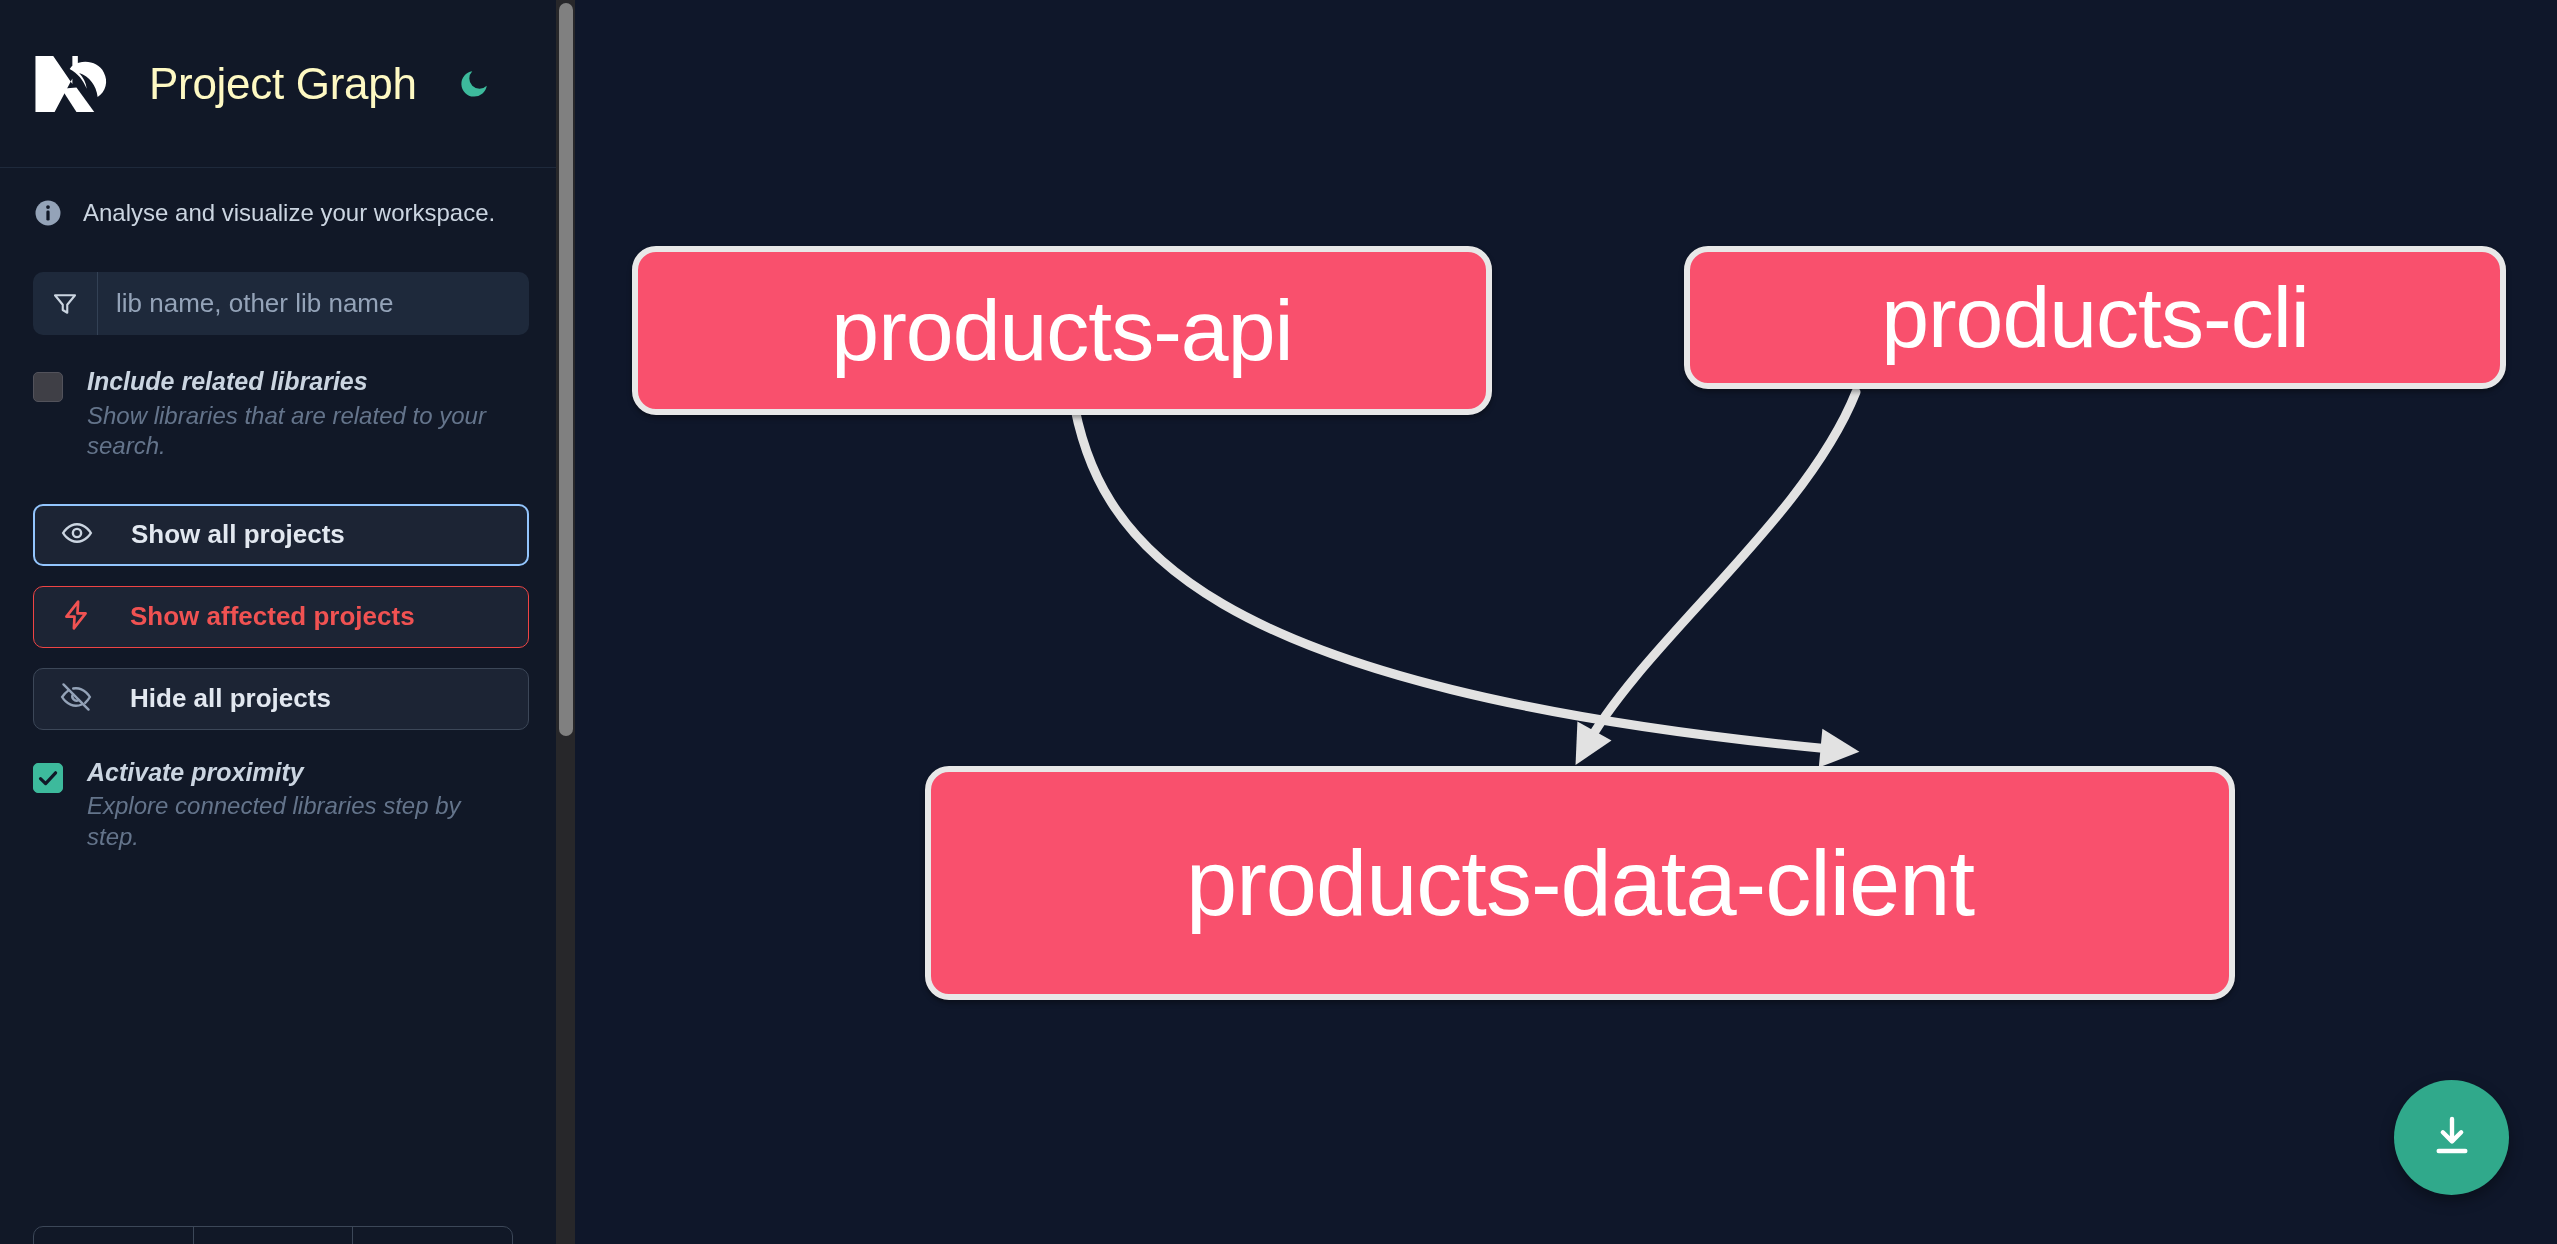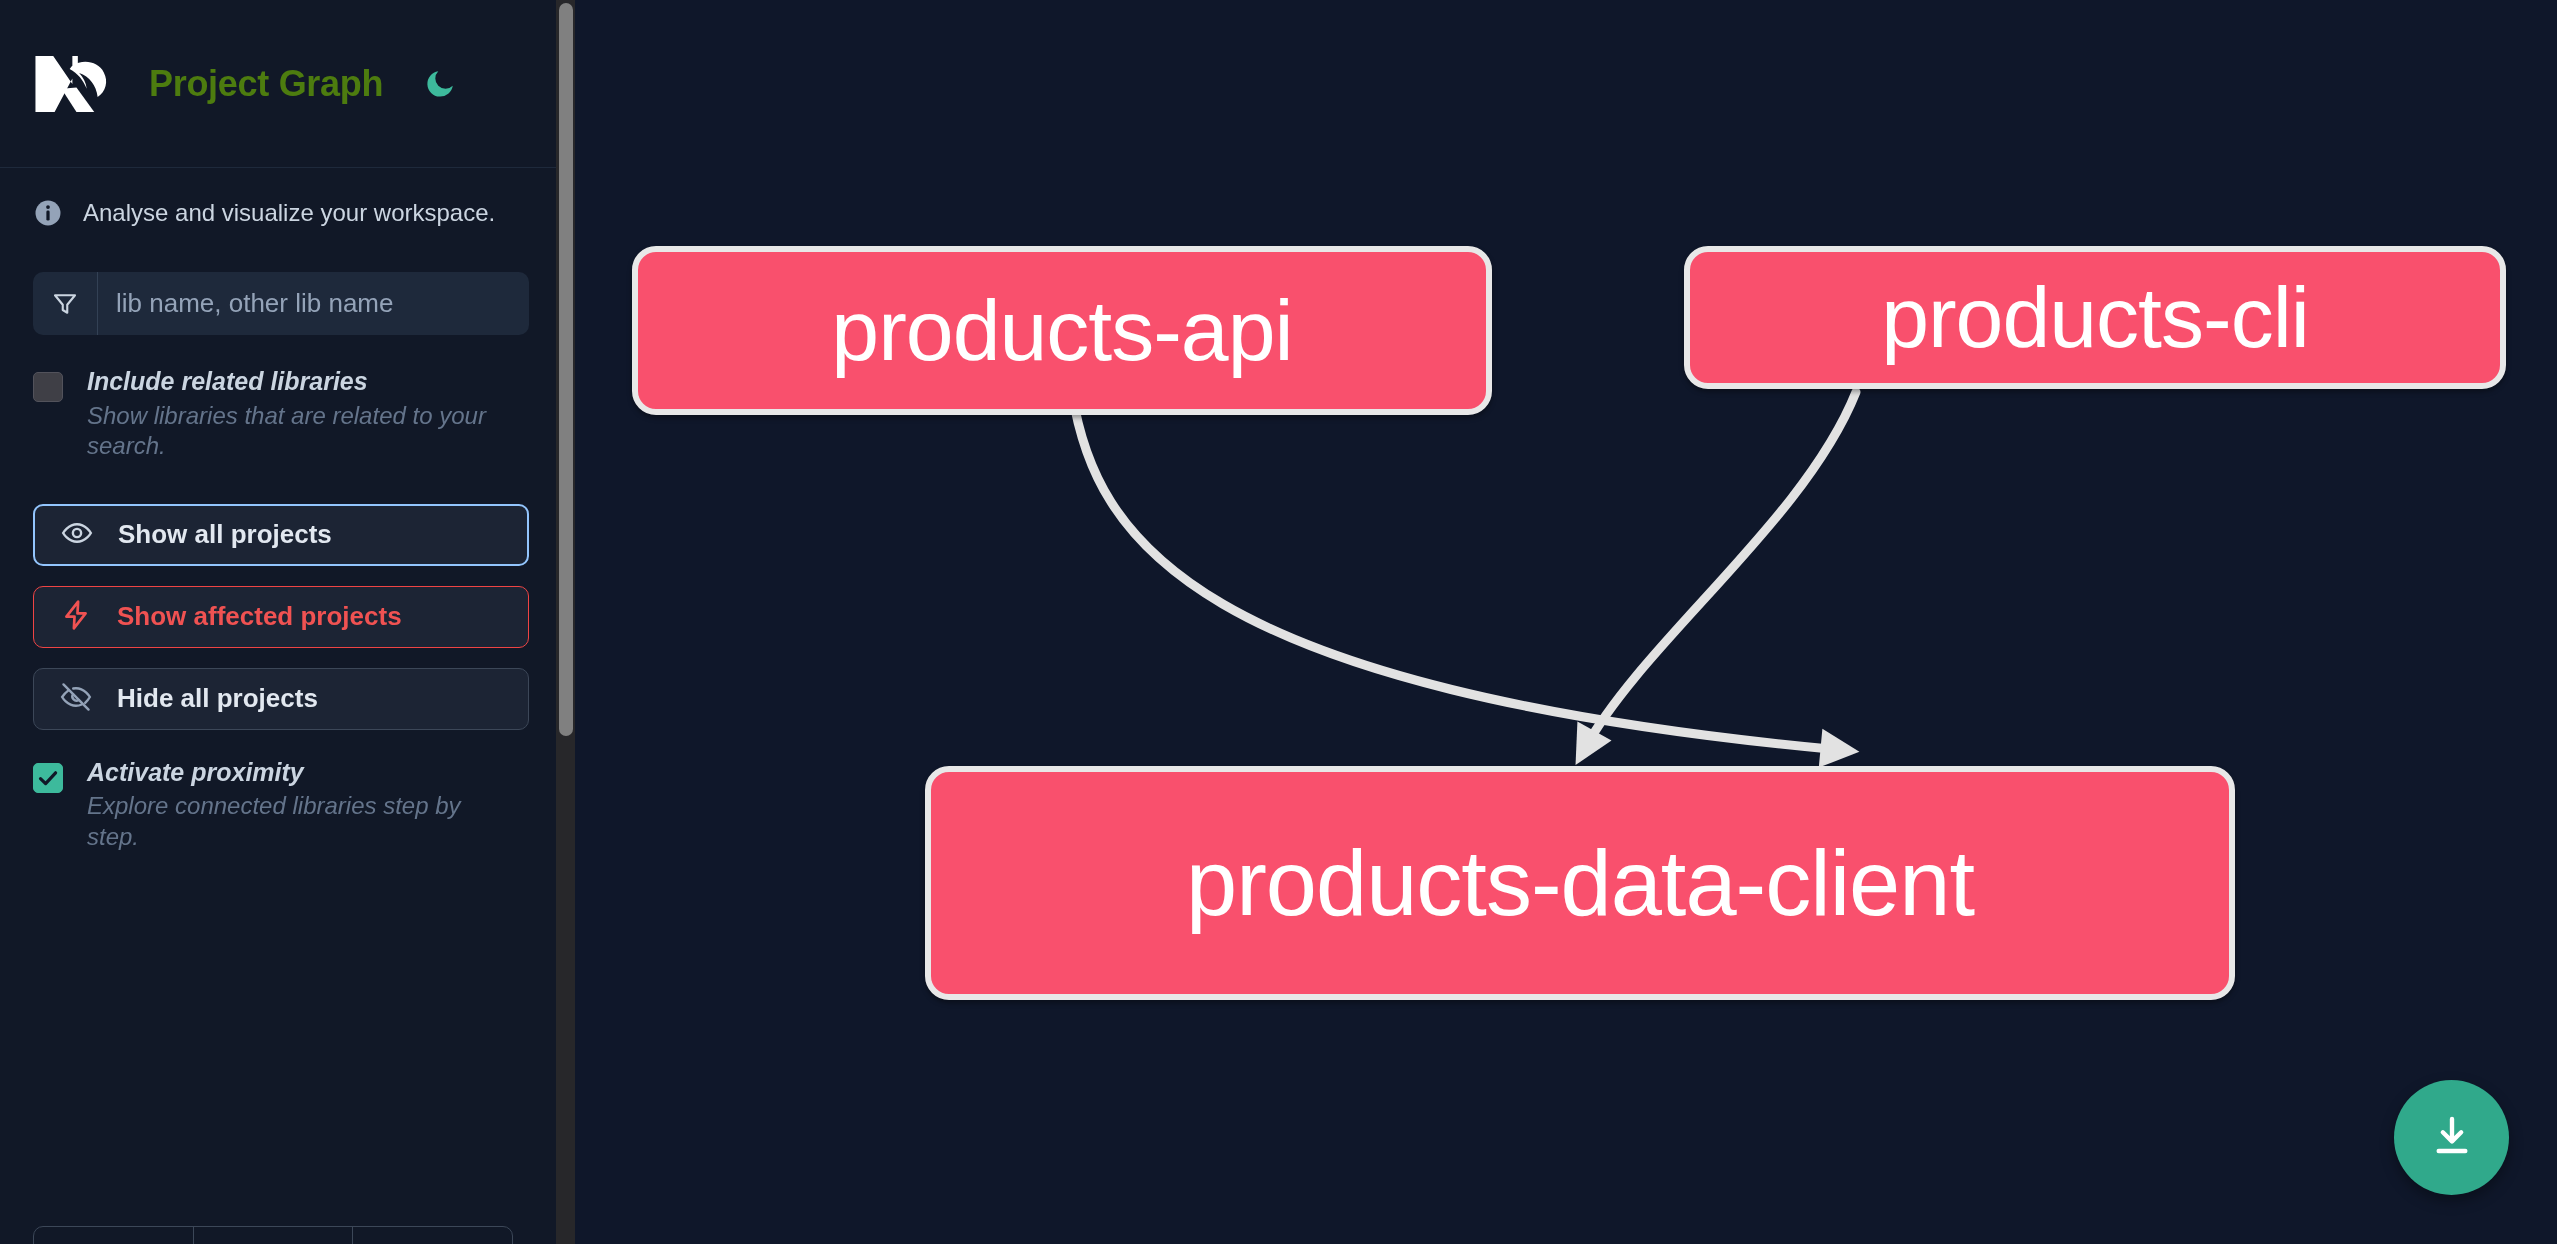--- a/index.html
+++ b/index.html
@@ -22,21 +22,21 @@
   #sidebar-inner { position:absolute; inset:0 16px 0 0; }
 
   .sb-header {
     height:168px;
     display:flex; align-items:center;
     padding-left:30px;
     border-bottom:1px solid #1e293b;
   }
   .nx-logo { width:82px; height:62px; flex:0 0 82px; }
   .app-title {
-    font-size:36px; font-weight:700; color:#4d7c0f;
+    font-size:44px; font-weight:400; color:#fef9c3;
     margin-left:37px; letter-spacing:-0.3px; white-space:nowrap;
   }
   .moon-btn { margin-left:36px; width:42px; height:42px; display:flex; align-items:center; justify-content:center; cursor:pointer; }
 
   .sb-tagline {
     display:flex; align-items:center; gap:20px;
     padding:30px 30px 0 33px;
   }
   .info-icon { width:30px; height:30px; flex:0 0 30px; }
   .tagline-text { font-size:24px; color:#cbd5e1; }
@@ -77,20 +77,21 @@
   .check-desc { font-size:24px; color:#64748b; line-height:1.28; margin-top:4px; max-width:430px; }
 
   .btn-stack { margin:42px 30px 0 33px; display:flex; flex-direction:column; gap:20px; }
   .gbtn {
     height:62px; border-radius:10px;
     display:flex; align-items:center;
     padding-left:26px;
     background:#1c2434;
     cursor:pointer;
     border:2px solid transparent;
+    gap:13px;
   }
   .gbtn .glabel { font-size:26px; font-weight:700; margin-left:25px; white-space:nowrap; }
   .gbtn.primary { border-color:#93c5fd; }
   .gbtn.primary .glabel { color:#e2e8f0; }
   .gbtn.danger { border:1px solid #ef4444; }
   .gbtn.danger .glabel { color:#f05252; }
   .gbtn.muted { border:1px solid #3c4758; }
   .gbtn.muted .glabel { color:#e2e8f0; }
 
   .seg-control {

